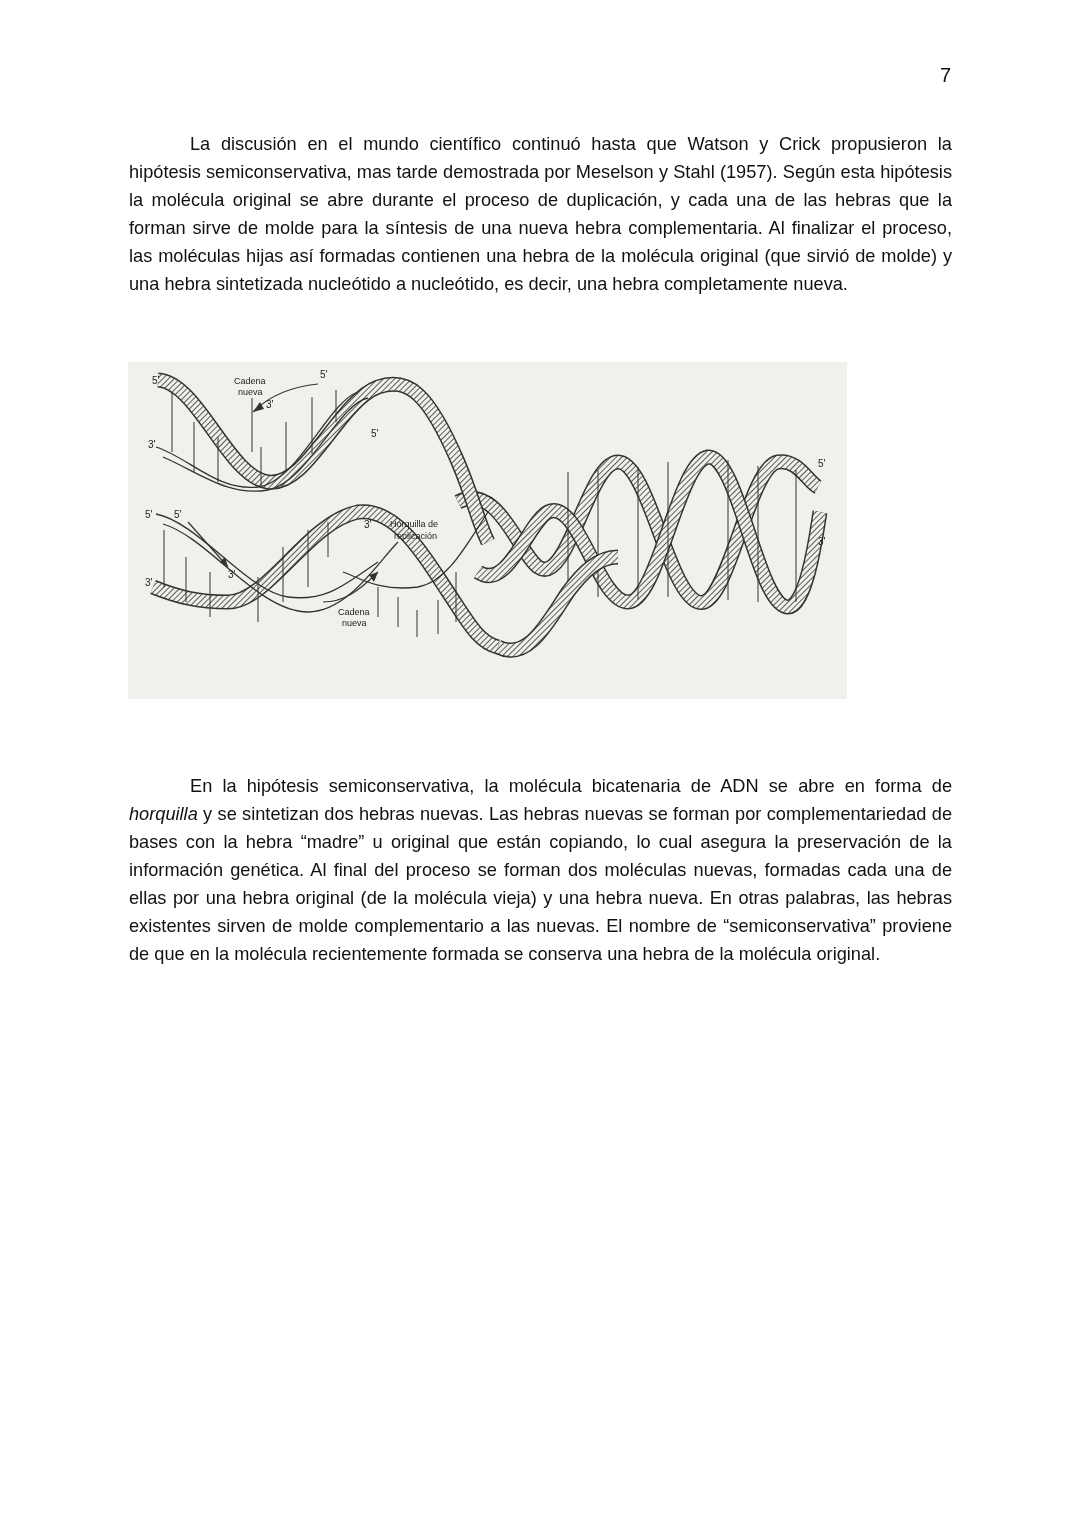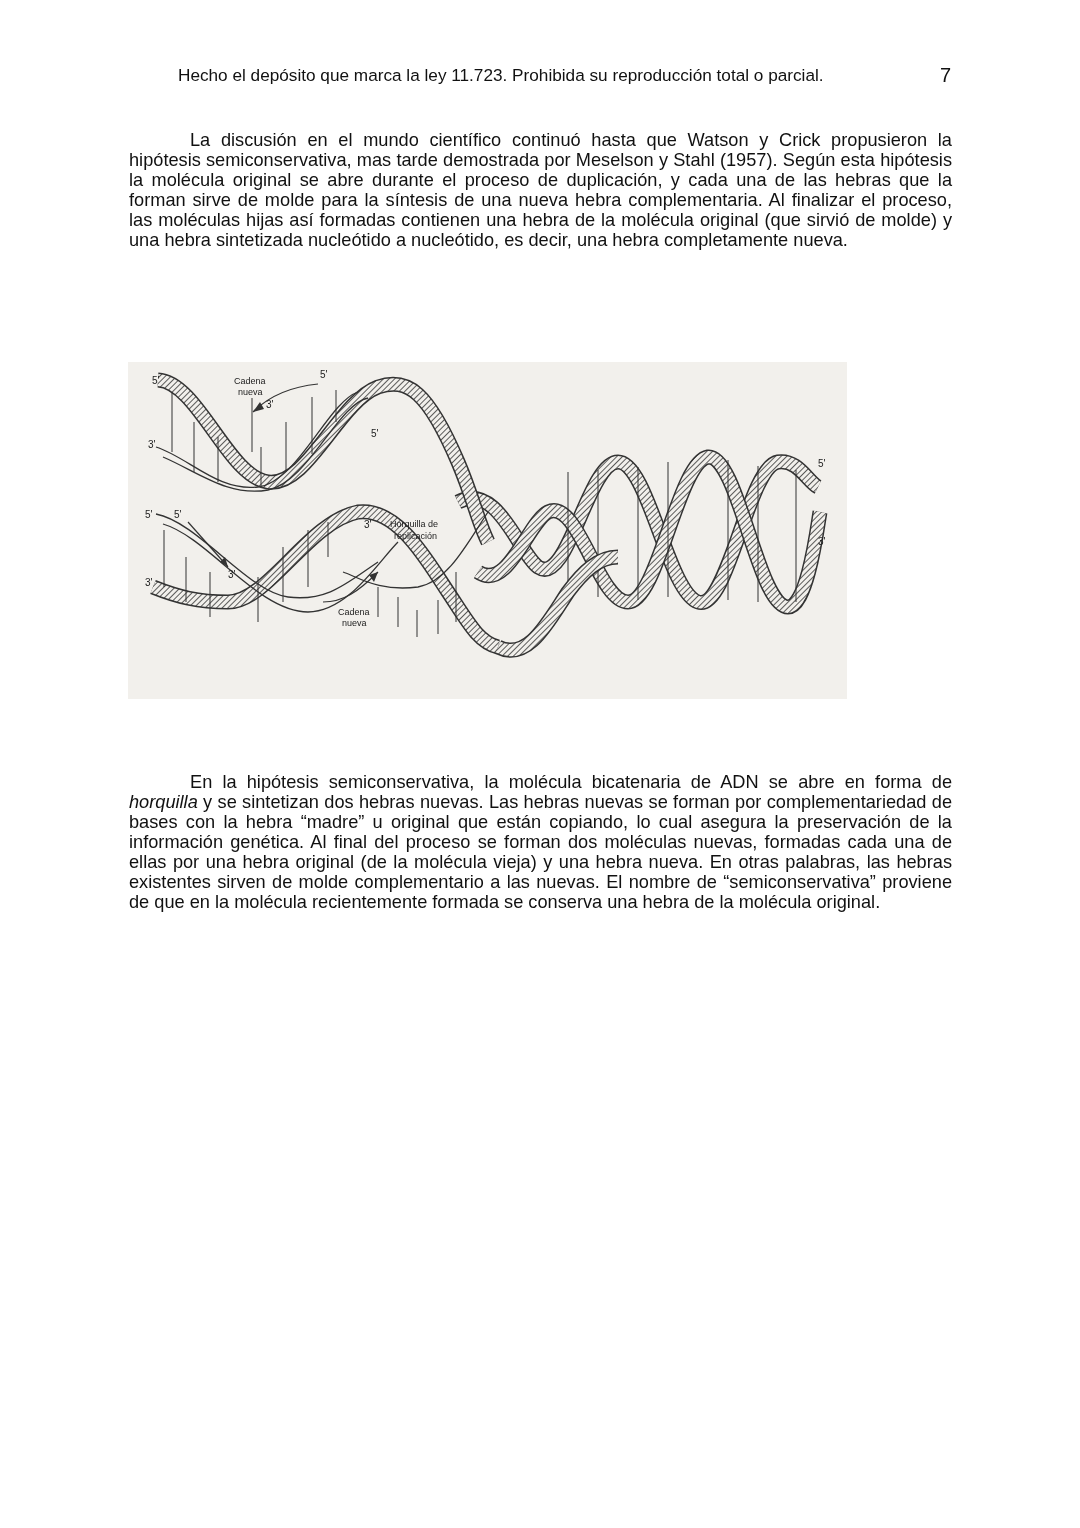--- a/index.html
+++ b/index.html
@@ -2,35 +2,34 @@
 <html><head>
 <meta charset="utf-8">
 <style>
   html, body { margin: 0; padding: 0; background: #ffffff; }
   body { width: 1080px; height: 1528px; position: relative; overflow: hidden;
          font-family: "Liberation Sans", sans-serif; color: #111; }
   .header { position: absolute; top: 62px; left: 178px; width: 780px; height: 26px;
             font-size: 17.2px; line-height: 26px; }
   .header .title { position: absolute; left: 0; top: 0; }
   .header .pageno { position: absolute; left: 762px; top: 0; font-size: 20px; }
-  .para { position: absolute; left: 129px; width: 823px; font-size: 18.2px; line-height: 20px;
+  .para { position: absolute; left: 129px; width: 823px; font-size: 18.2px; line-height: 28px;
           text-align: justify; text-indent: 61px; margin: 0; }
   .para1 { top: 130px; }
   .para2 { top: 748px; margin-top: 24px; }
   .para em { font-style: italic; }
   .figure { position: absolute; left: 128px; top: 362px; width: 719px; height: 337px;
             background: #f2f0ec; }
   .figure svg { position: absolute; left: 0; top: 0; }
   .lbl { font-family: "Liberation Sans", sans-serif; fill: #222; }
 </style>
 </head>
 <body>
 
 <div class="header">
-  <span class="title">Hecho el depósito que marca la ley 11.723.  Prohibida su reproducción total o parcial.</span>
   <span class="pageno">7</span>
 </div>
 
 <p class="para para1">La discusión en el mundo científico continuó hasta que Watson y Crick propusieron la hipótesis semiconservativa, mas tarde demostrada por Meselson y Stahl (1957). Según esta hipótesis la molécula original se abre durante el proceso de duplicación, y cada una de las hebras que la forman sirve de molde para la síntesis de una nueva hebra complementaria. Al finalizar el proceso, las moléculas hijas así formadas contienen una hebra de la molécula original (que sirvió de molde) y una hebra sintetizada nucleótido a nucleótido, es decir, una hebra completamente nueva.</p>
 
 <div class="figure">
   <svg width="719" height="337" viewBox="0 0 719 337">
     <defs>
       <pattern id="hatch" patternUnits="userSpaceOnUse" width="4" height="4" patternTransform="rotate(45)">
         <rect width="4" height="4" fill="#f2f0ec"></rect>

